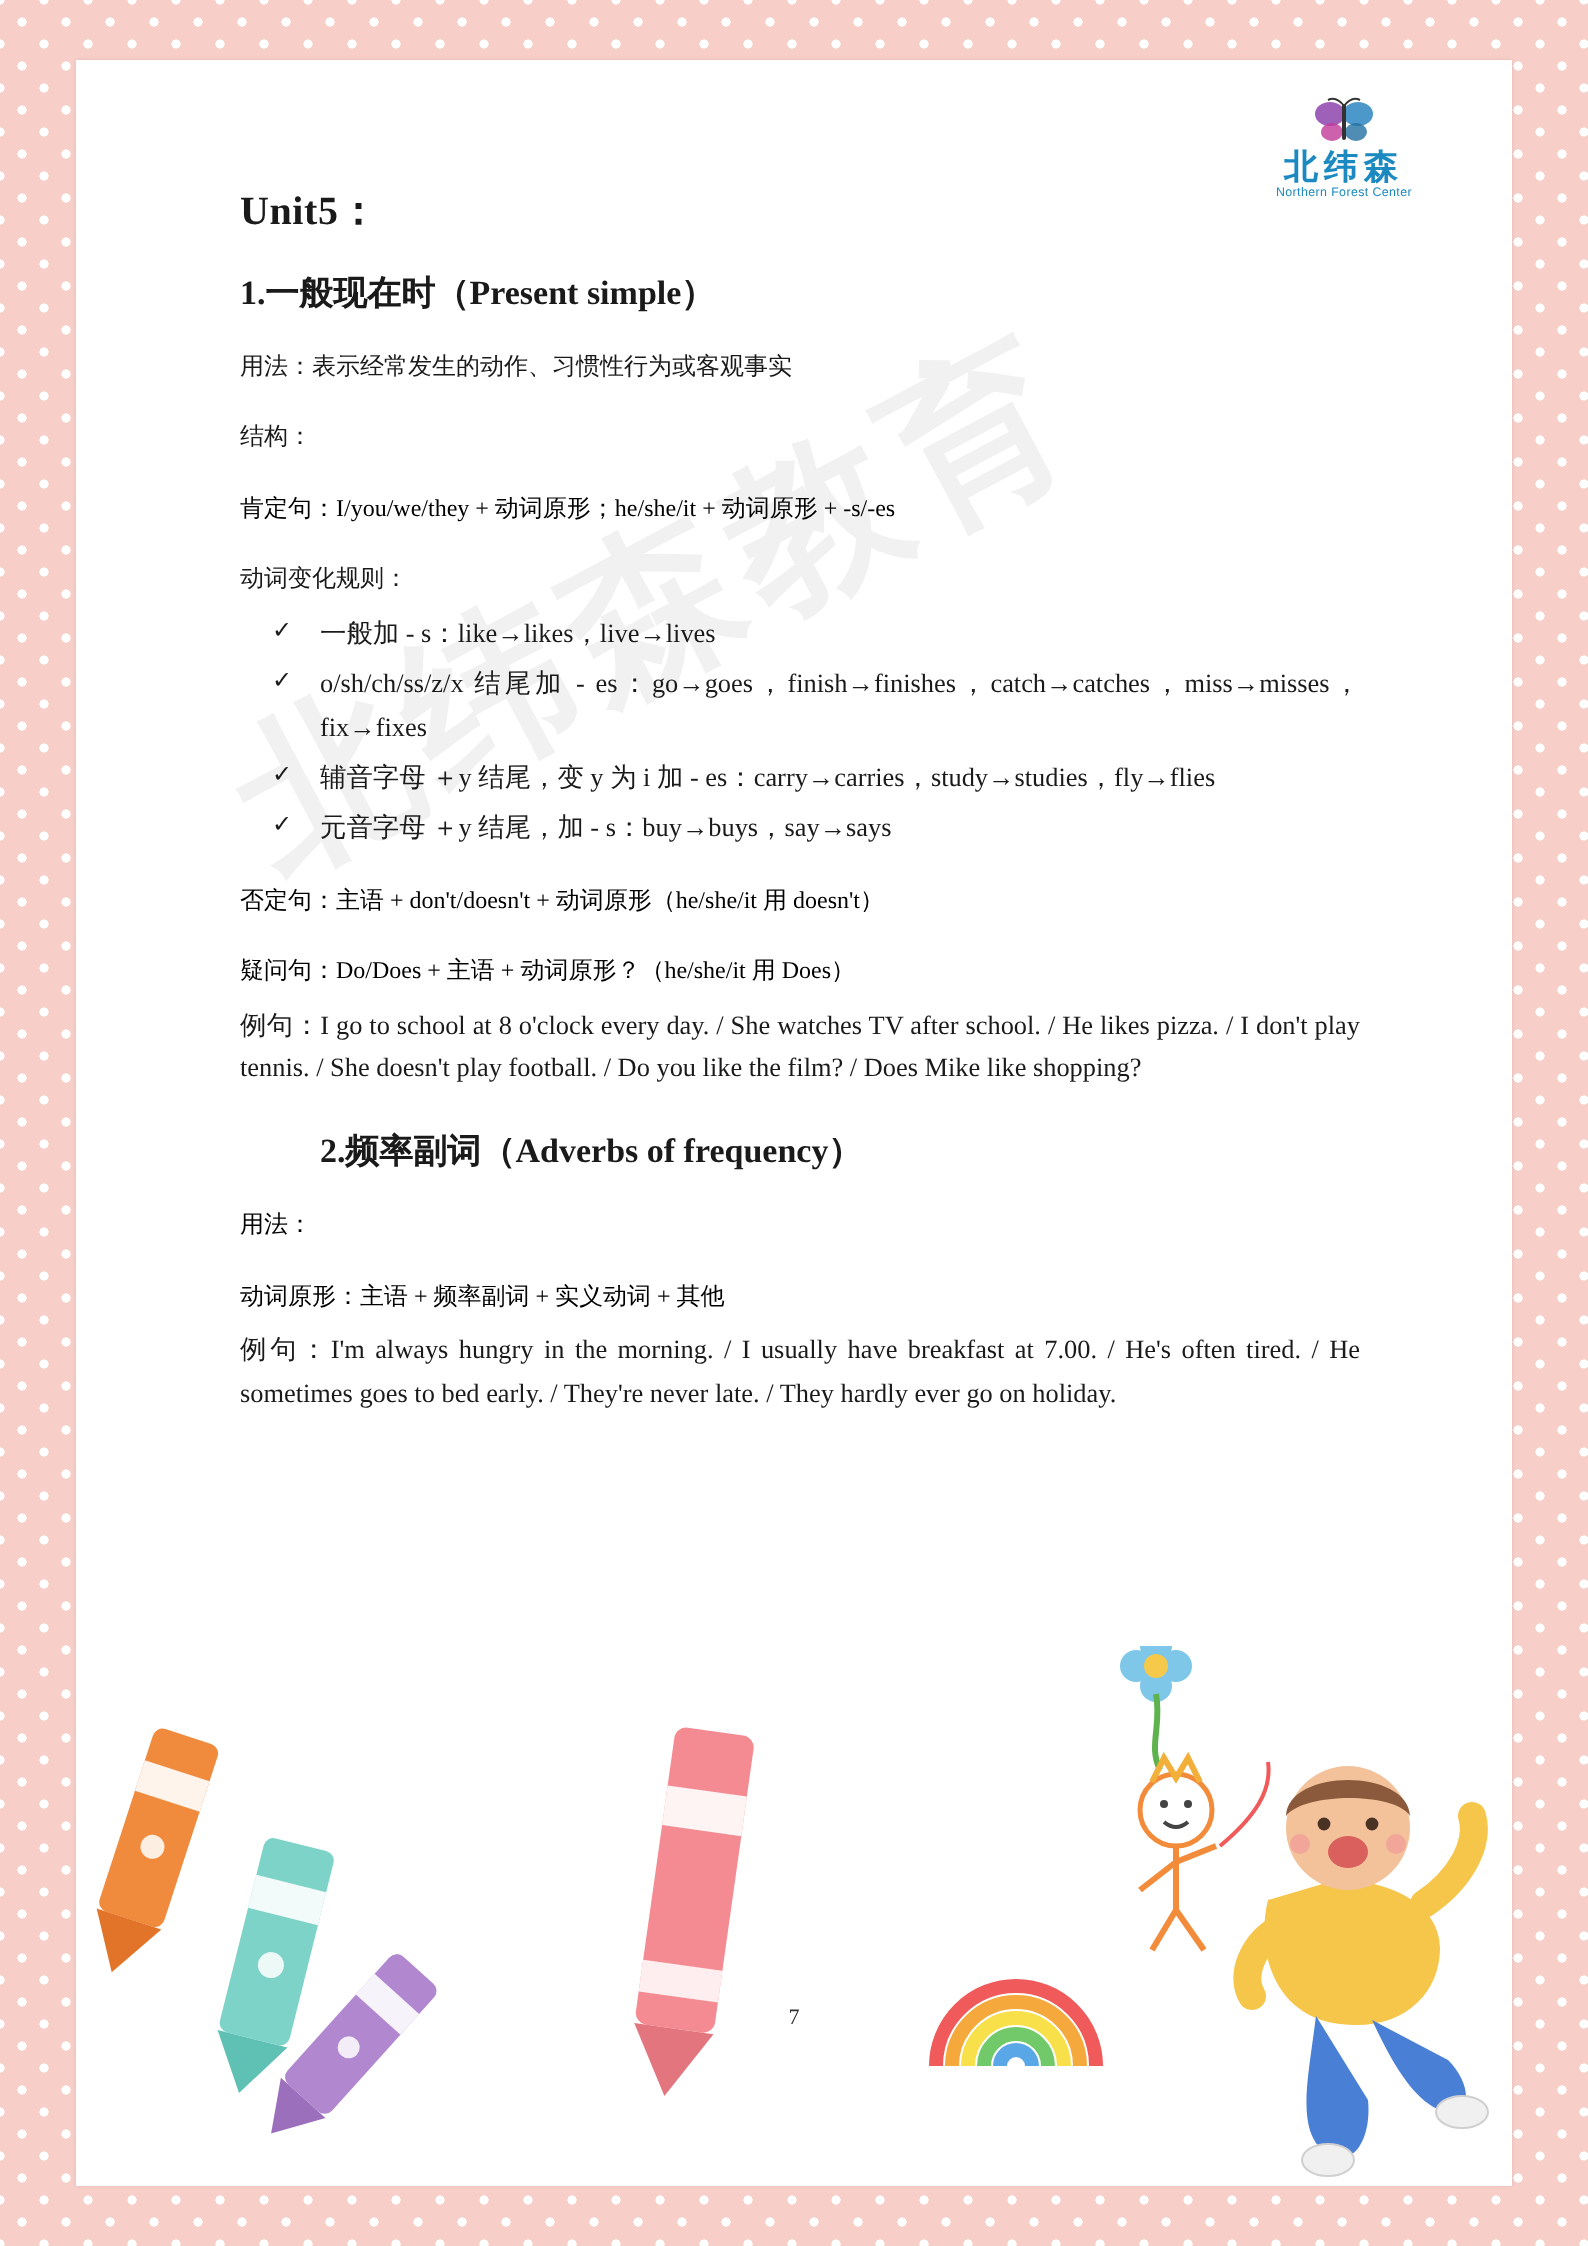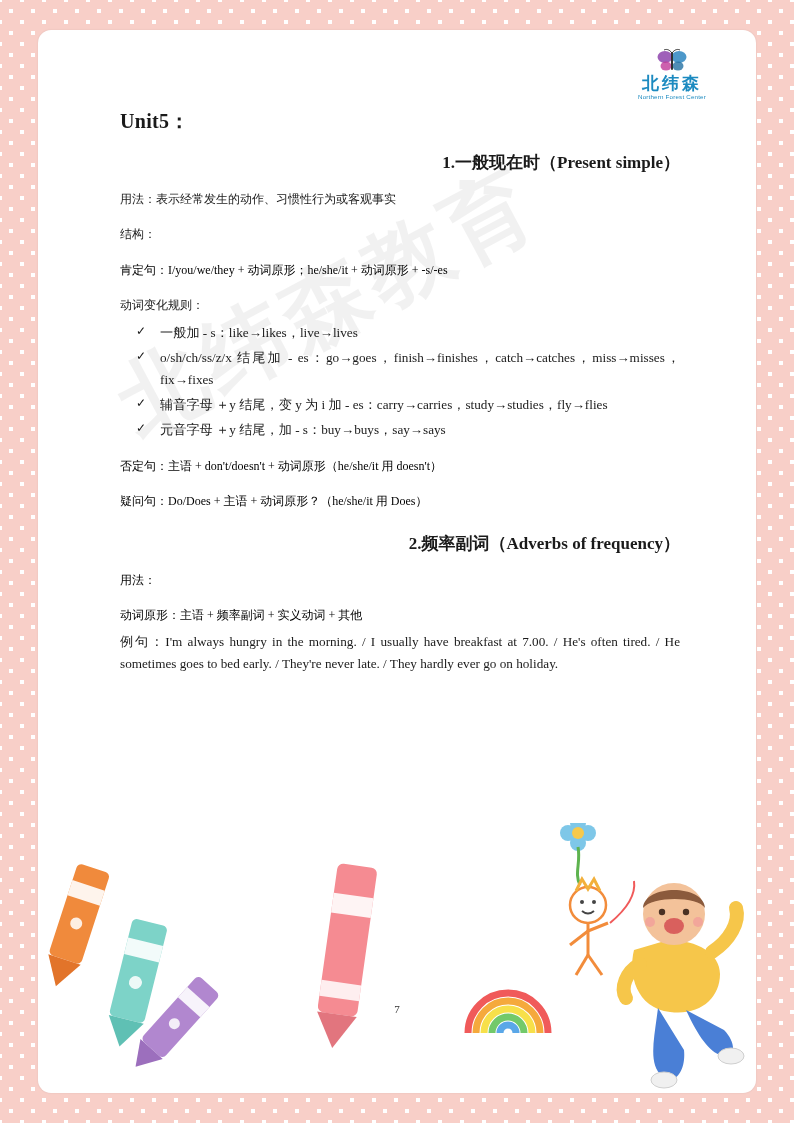--- a/index.html
+++ b/index.html
@@ -29,21 +29,20 @@
     overflow: hidden;
   }
   .inner-sheet {
     position: absolute;
     left: 38px;
     top: 30px;
     width: 718px;
     height: 1063px;
     background: #ffffff;
     box-shadow: 0 0 2px rgba(0,0,0,0.10);
-    border-radius: 13px;
   }
 
   
   .logo {
     position: absolute;
     right: 30px;
     top: 18px;
     width: 108px;
     text-align: center;
     line-height: 1;
@@ -84,35 +83,34 @@
     transform-origin: left top;
     white-space: nowrap;
     pointer-events: none;
     letter-spacing: 6px;
   }
 
   
   .content {
     position: absolute;
     left: 82px;
-    top: 78px;
+    top: 62px;
     width: 560px;
     color: #1a1a1a;
   }
   .h-unit {
     font-size: 20px;
     font-weight: bold;
     margin: 0 0 16px 0;
     letter-spacing: 0.3px;
   }
   .h-sec {
     font-size: 17px;
     font-weight: bold;
     margin: 0 0 8px 0;
-    text-align: right;
   }
   .h-sec.second {
     margin-top: 20px;
     margin-bottom: 10px;
     margin-left: 40px;
   }
   .line {
     font-size: 12px;
     line-height: 1.62;
     margin: 16px 0 6px 0;
@@ -203,20 +201,21 @@
       <p class="line red">肯定句：I/you/we/they + 动词原形；he/she/it + 动词原形 + -s/-es</p>
       <p class="line">动词变化规则：</p>
       <ul class="rules">
         <li><span class="tick">✓</span><span>一般加 - s：like→likes，live→lives</span></li>
         <li><span class="tick">✓</span><span>o/sh/ch/ss/z/x 结尾加 - es：go→goes，finish→finishes，catch→catches，miss→misses，fix→fixes</span></li>
         <li><span class="tick">✓</span><span>辅音字母 ＋y 结尾，变 y 为 i 加 - es：carry→carries，study→studies，fly→flies</span></li>
         <li><span class="tick">✓</span><span>元音字母 ＋y 结尾，加 - s：buy→buys，say→says</span></li>
       </ul>
       <p class="line red">否定句：主语 + don't/doesn't + 动词原形（he/she/it 用 doesn't）</p>
       <p class="line red">疑问句：Do/Does + 主语 + 动词原形？（he/she/it 用 Does）</p>
+      <p class="example">例句：I go to school at 8 o'clock every day. / She watches TV after school. / He likes pizza. / I don't play tennis. / She doesn't play football. / Do you like the film? / Does Mike like shopping?</p>
 
       <h2 class="h-sec second">2.频率副词（Adverbs of frequency）</h2>
       <p class="line red">用法：</p>
       <p class="line red">动词原形：主语 + 频率副词 + 实义动词 + 其他</p>
       <p class="example">例句：I'm always hungry in the morning. / I usually have breakfast at 7.00. / He's often tired. / He sometimes goes to bed early. / They're never late. / They hardly ever go on holiday.</p>
     </div>
 
     <div class="page-number">7</div>
 
     <div class="art">

